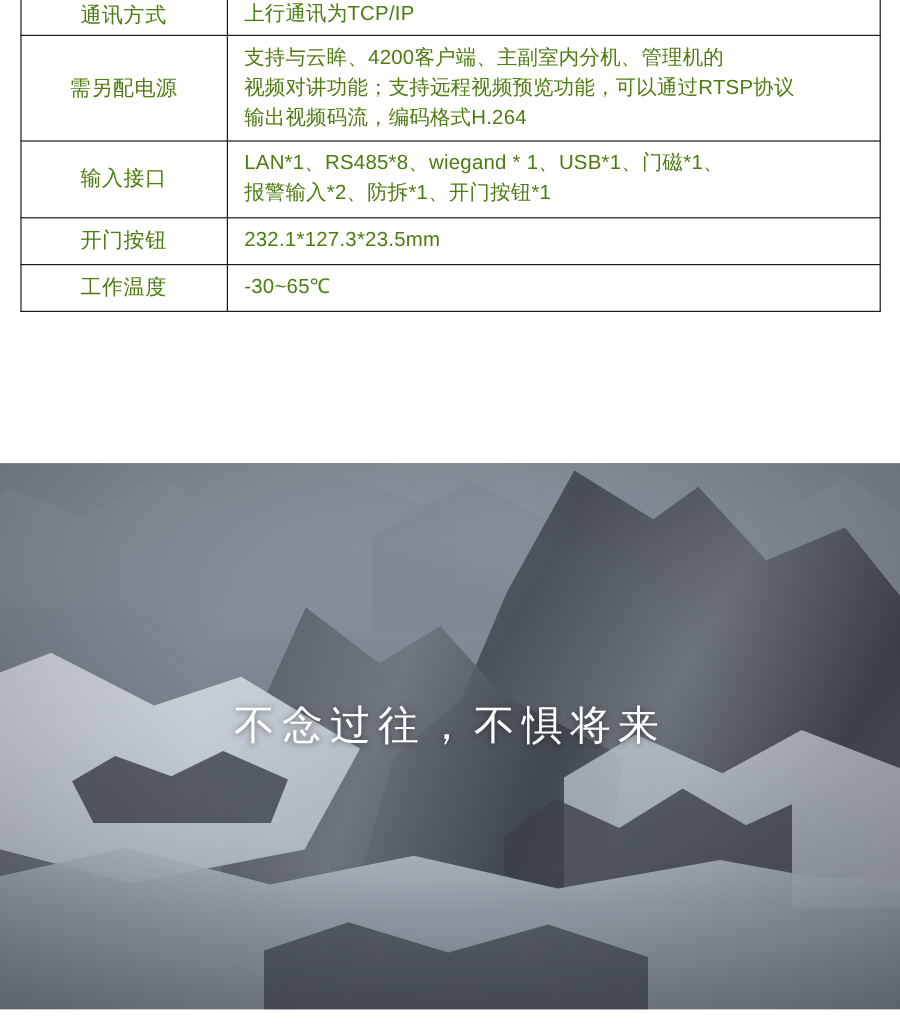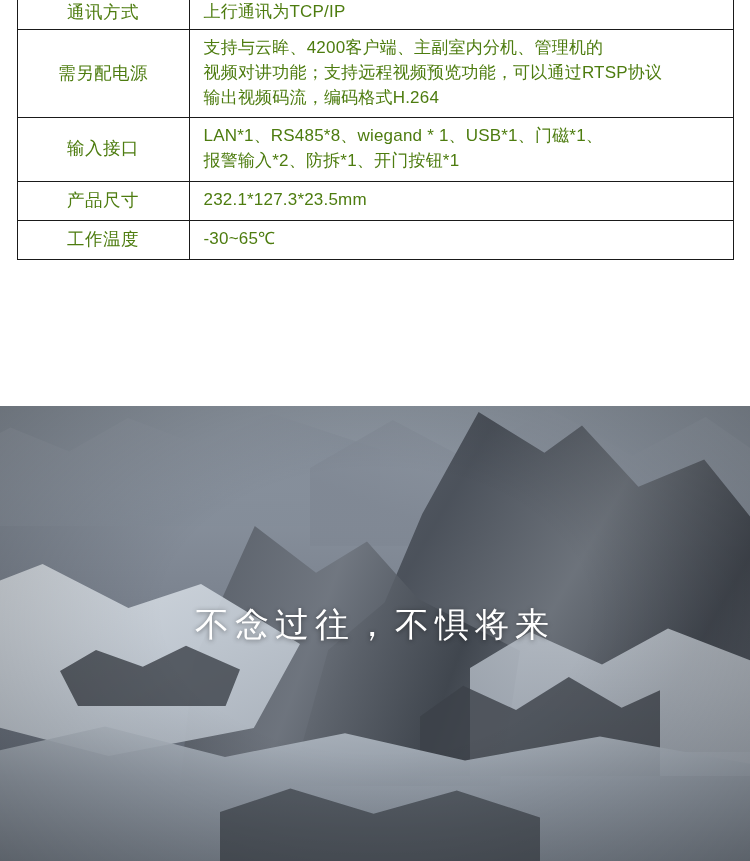--- a/index.html
+++ b/index.html
@@ -61,21 +61,21 @@
   .clip-row td {
     height: 22px;
     padding-top: 0;
     padding-bottom: 4px;
   }
 
   
   .banner {
     position: absolute;
     left: 0;
-    top: 406px;
+    top: 386px;
     width: 750px;
     height: 455px;
     overflow: hidden;
     background: #6f7782;
   }
   .sky {
     position: absolute;
     inset: 0;
     background:
       linear-gradient(180deg, #8d96a1 0%, #8a939f 18%, #7e8692 38%, #6f7783 62%, #5f6672 100%);
@@ -209,21 +209,21 @@
           <span class="line">LAN*1、RS485*8、wiegand * 1、USB*1、门磁*1、</span>
           <span class="line">报警输入*2、防拆*1、开门按钮*1</span>
         </td>
       </tr>
 
 
 
 
 
       <tr>
-        <td class="label">产品尺寸</td>
+        <td class="label">开门按钮</td>
         <td class="value">
           <span class="line">232.1*127.3*23.5mm</span>
         </td>
       </tr>
 
       <tr>
         <td class="label">工作温度</td>
         <td class="value">
           <span class="line">-30~65℃</span>
         </td>

